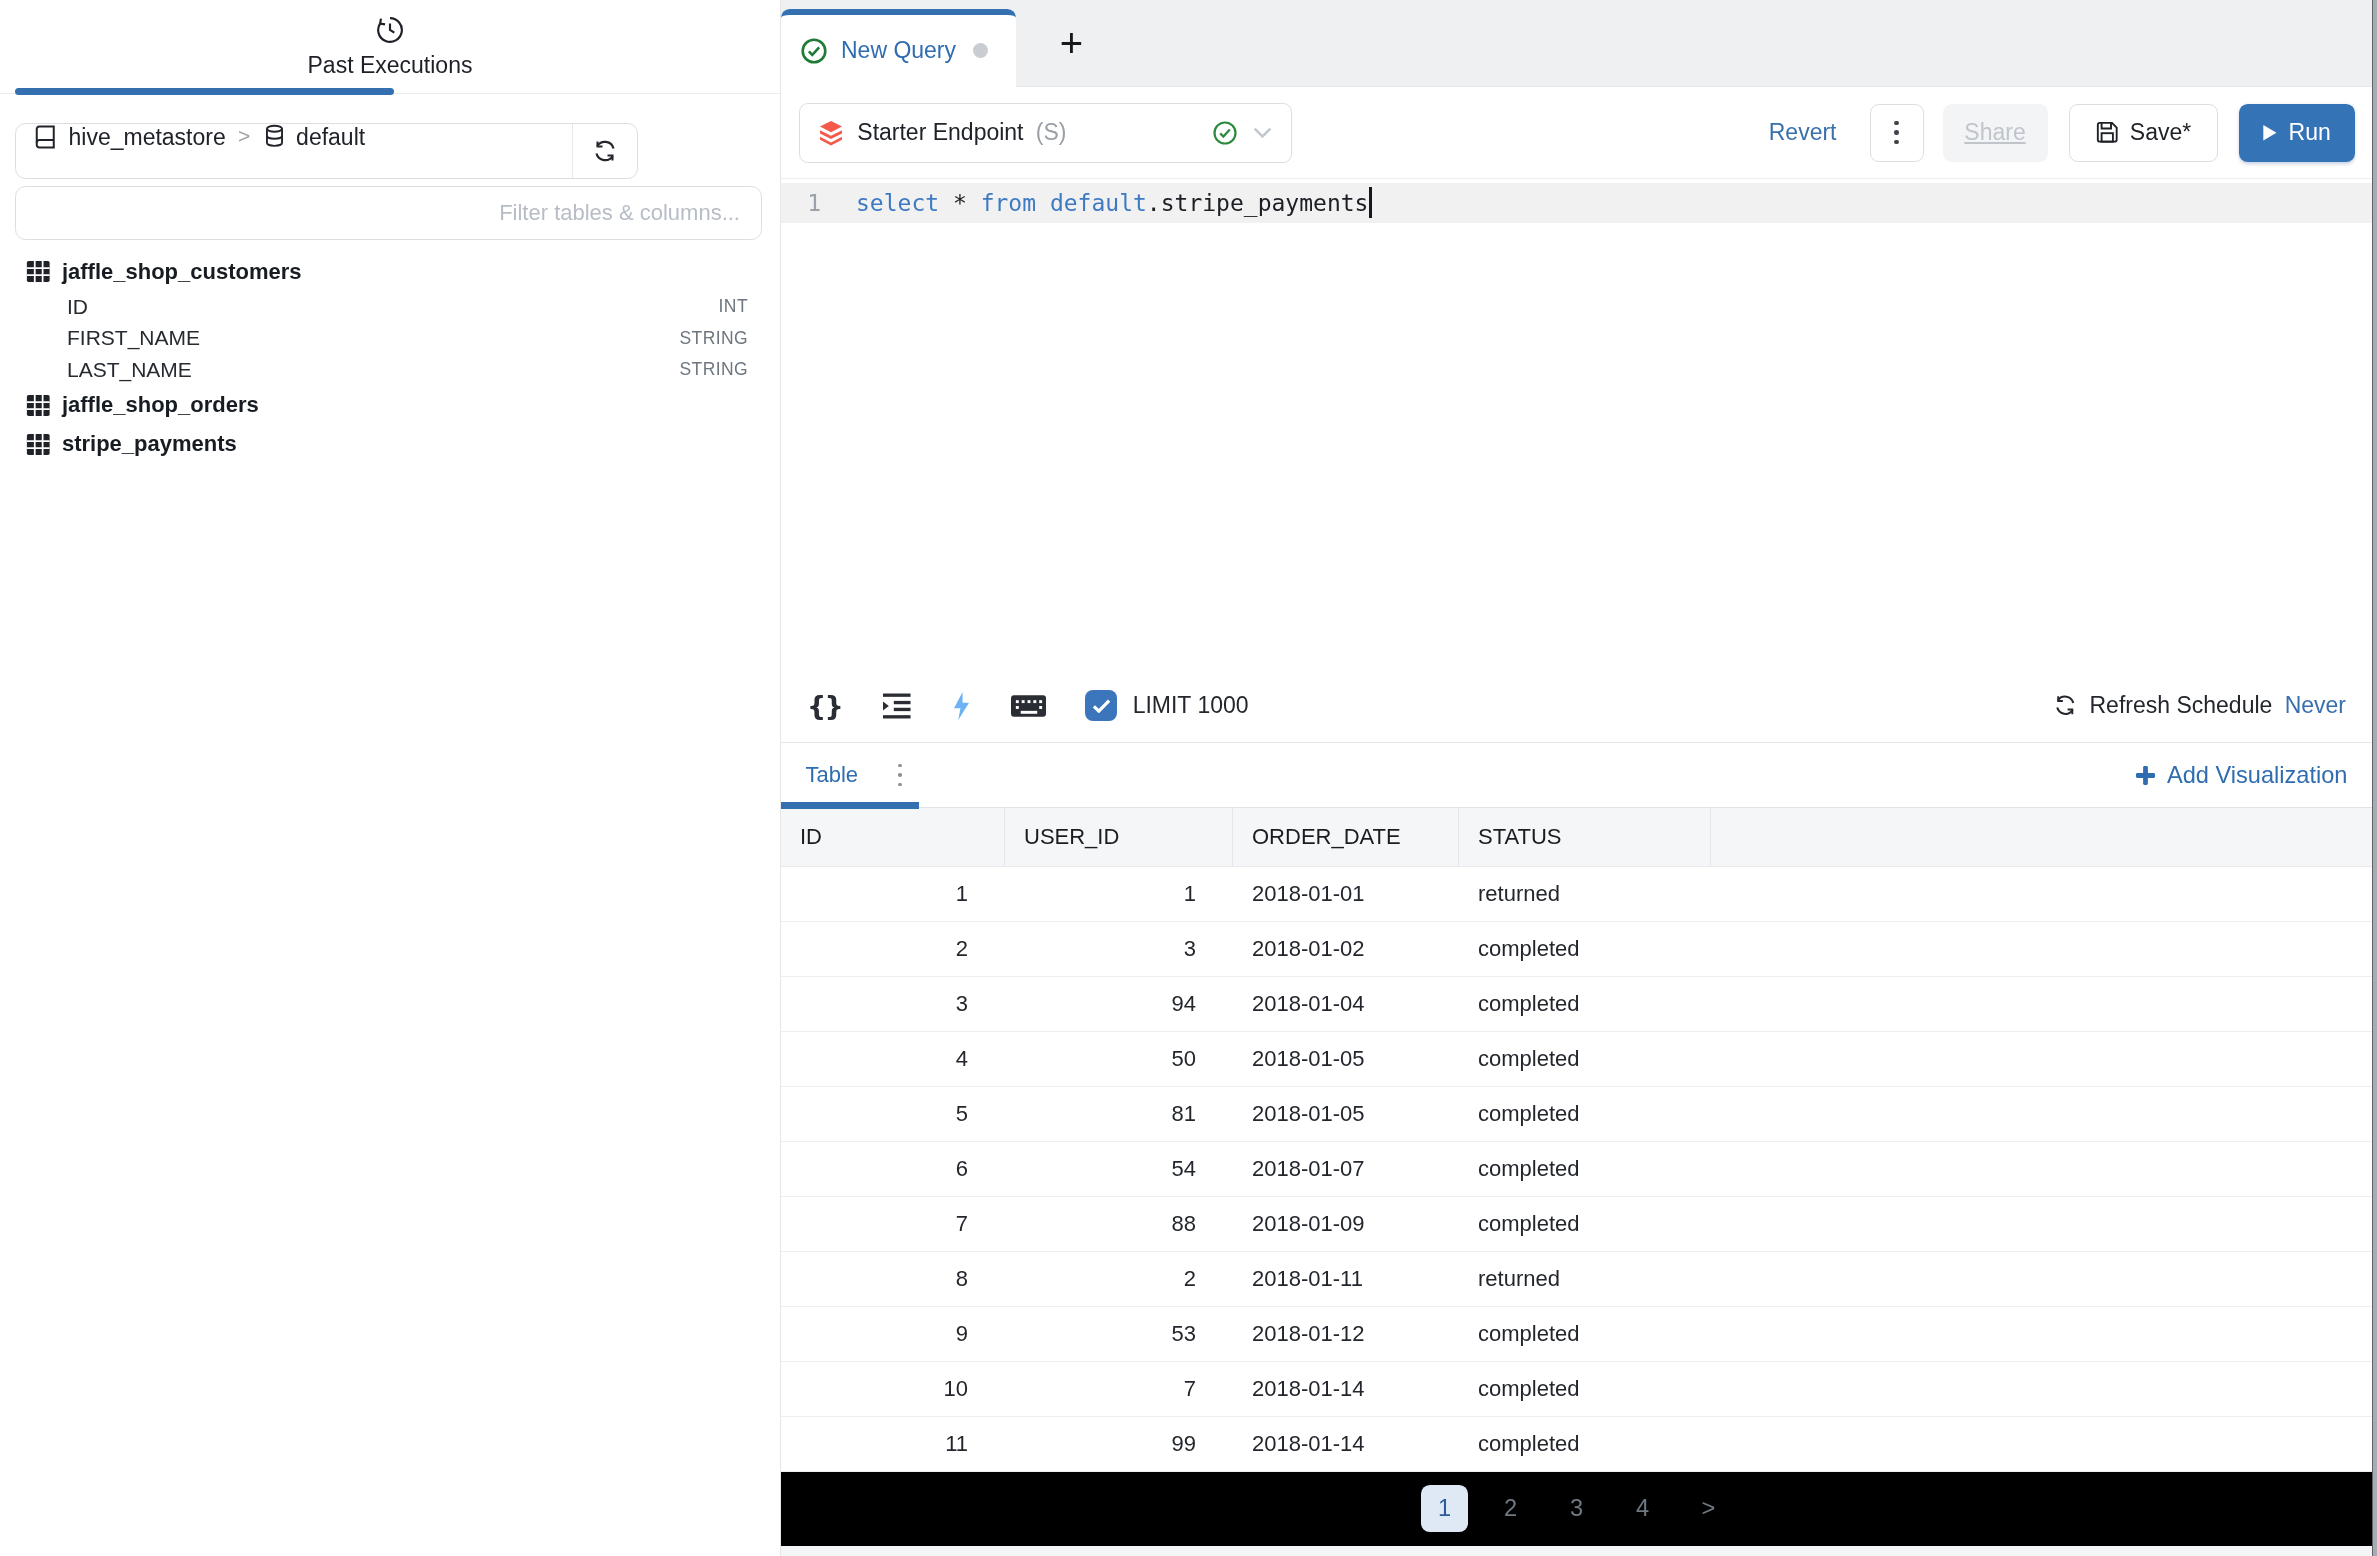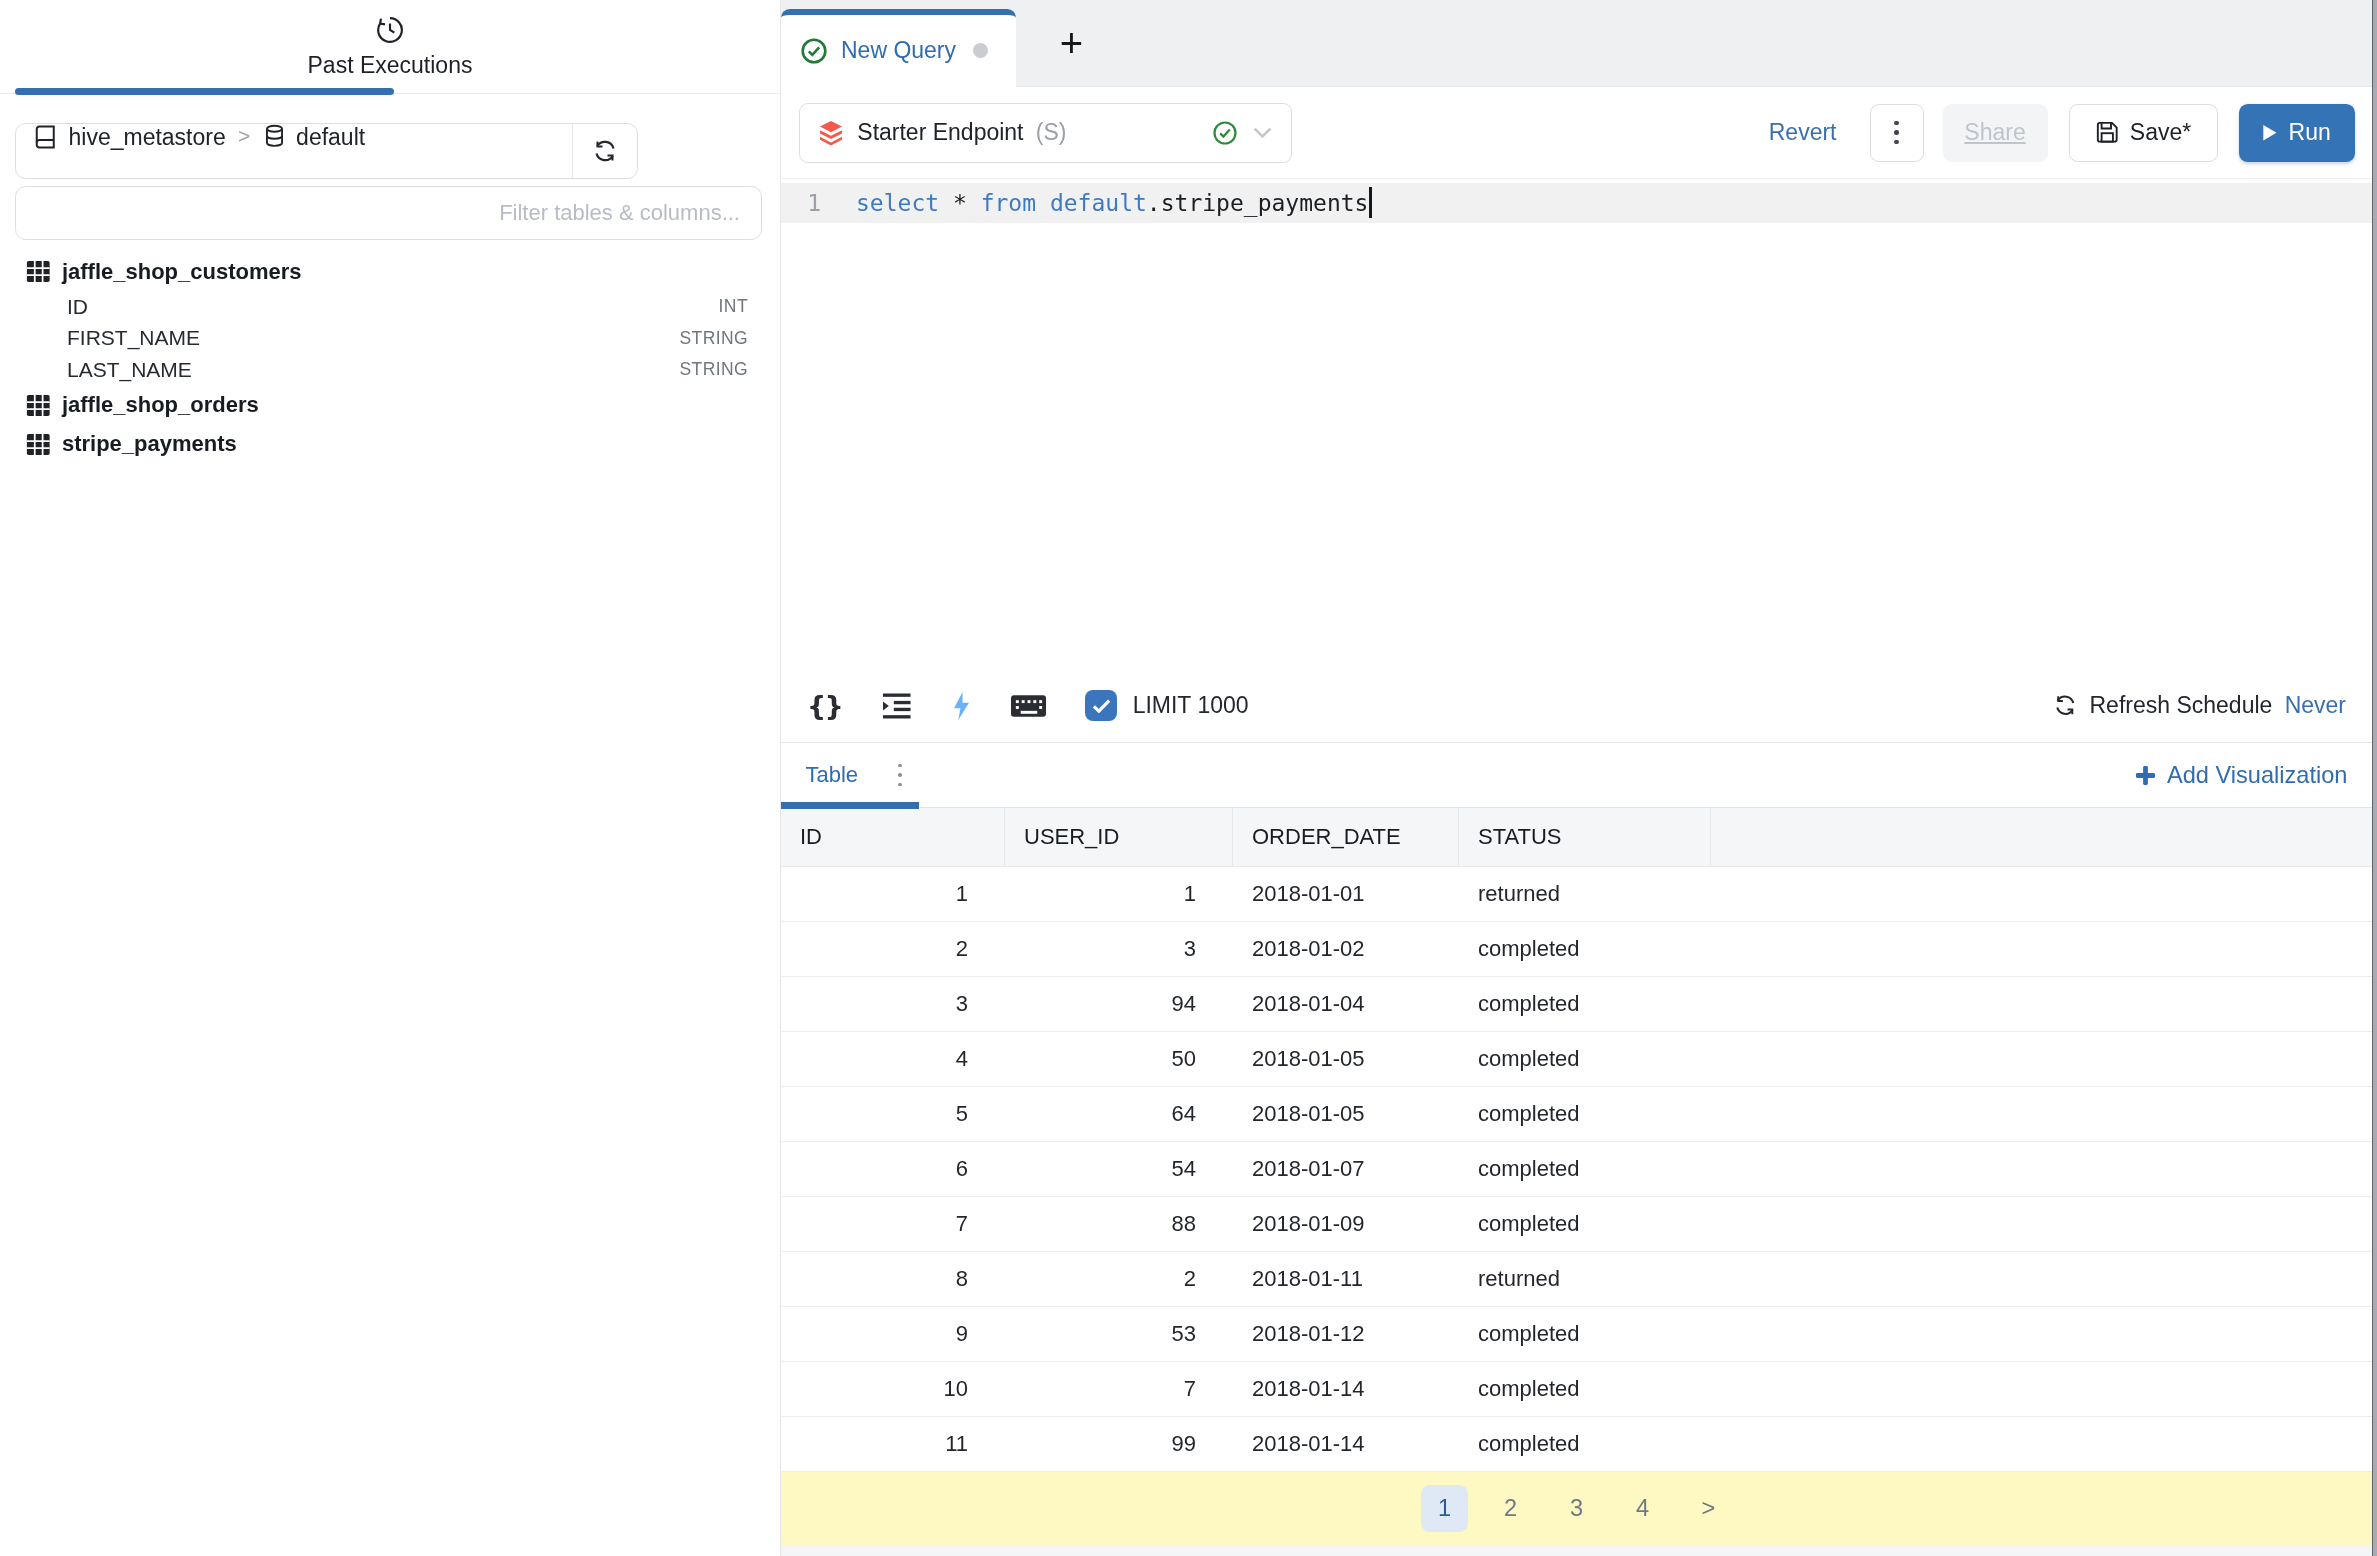--- a/index.html
+++ b/index.html
@@ -28,21 +28,21 @@
              padding:6px 21px;font-size:22px;font-family:"Liberation Sans",sans-serif;color:#30343a;outline:none;text-align:right;}
   .filter-box input::placeholder{color:#b7bdc6;}
   #schema-list{position:absolute;left:0;top:252px;width:781px;}
   .tbl-row{height:39px;display:flex;align-items:center;gap:11.4px;padding-left:26px;cursor:pointer;}
   .tbl-name{font-size:22px;font-weight:600;color:#171c23;}
   .col-row{height:31.5px;display:flex;align-items:center;padding-left:67px;padding-right:33px;cursor:pointer;}
   .col-name{font-size:21px;color:#262b31;}
   .col-type{margin-left:auto;font-size:17.5px;color:#6e767f;letter-spacing:0.4px;}
 
   
-  #rightpane{position:absolute;left:781px;top:0;width:1591px;height:1556px;background:#fef9c3;}
+  #rightpane{position:absolute;left:781px;top:0;width:1591px;height:1556px;background:#000000;}
 
   
   .tabstrip{position:relative;height:87px;background:#eef0f2;border-bottom:1.8px solid #e4e6e9;}
   .qtab{position:absolute;left:0;top:8.8px;width:235px;height:78px;background:#fff;
         border-top:6.1px solid #3470af;border-radius:8.8px 8.8px 0 0;display:flex;align-items:center;
         padding:0 19px;gap:13px;cursor:pointer;}
   .qtab-label{font-size:23px;font-weight:500;color:#2f6cb0;}
   .qtab-dot{width:15px;height:15px;border-radius:50%;background:#c9ccd1;margin-left:3.5px;}
   .add-tab{position:absolute;left:259px;top:0;width:63px;height:87px;display:flex;align-items:center;
         justify-content:center;font-size:40px;font-weight:300;color:#17191d;cursor:pointer;}
@@ -405,21 +405,21 @@
         </div>
         <div class="rrow">
           <div class="rcell c0 num">4</div>
           <div class="rcell c1 num">50</div>
           <div class="rcell c2">2018-01-05</div>
           <div class="rcell c3">completed</div>
           <div class="rcell filler"></div>
         </div>
         <div class="rrow">
           <div class="rcell c0 num">5</div>
-          <div class="rcell c1 num">64</div>
+          <div class="rcell c1 num">81</div>
           <div class="rcell c2">2018-01-05</div>
           <div class="rcell c3">completed</div>
           <div class="rcell filler"></div>
         </div>
         <div class="rrow">
           <div class="rcell c0 num">6</div>
           <div class="rcell c1 num">54</div>
           <div class="rcell c2">2018-01-07</div>
           <div class="rcell c3">completed</div>
           <div class="rcell filler"></div>

